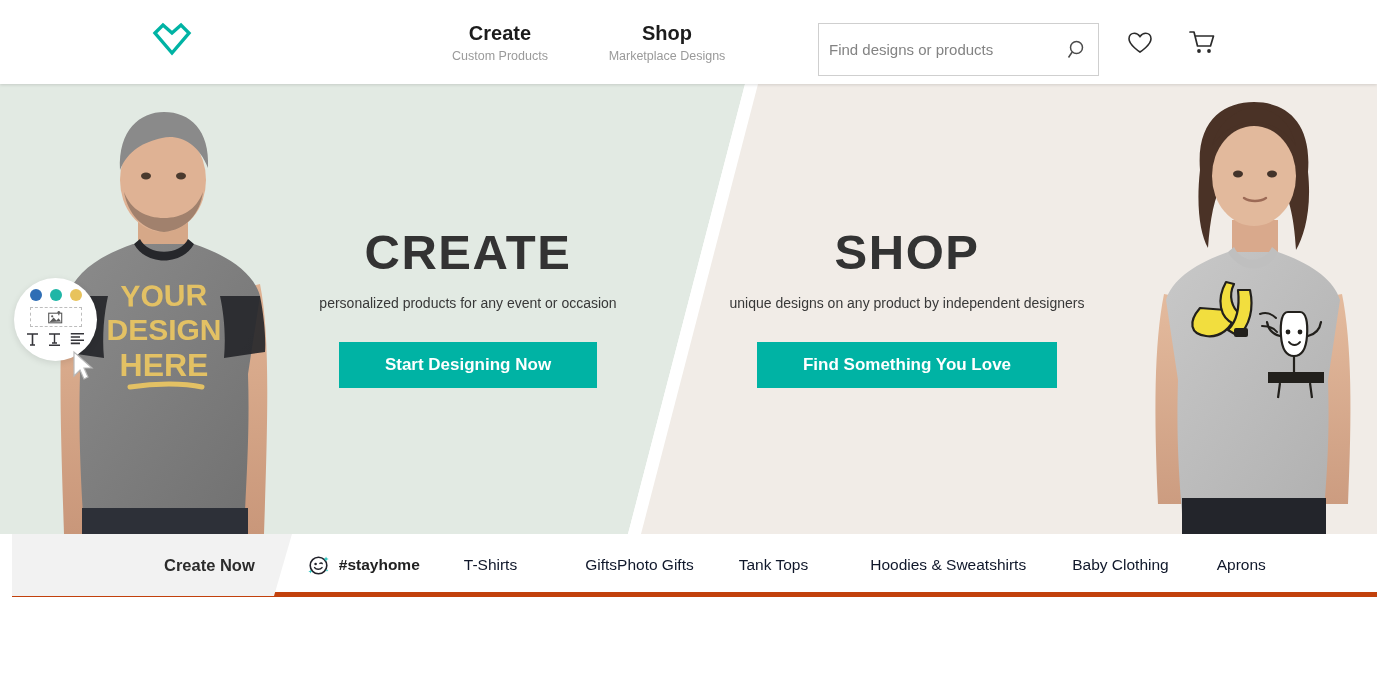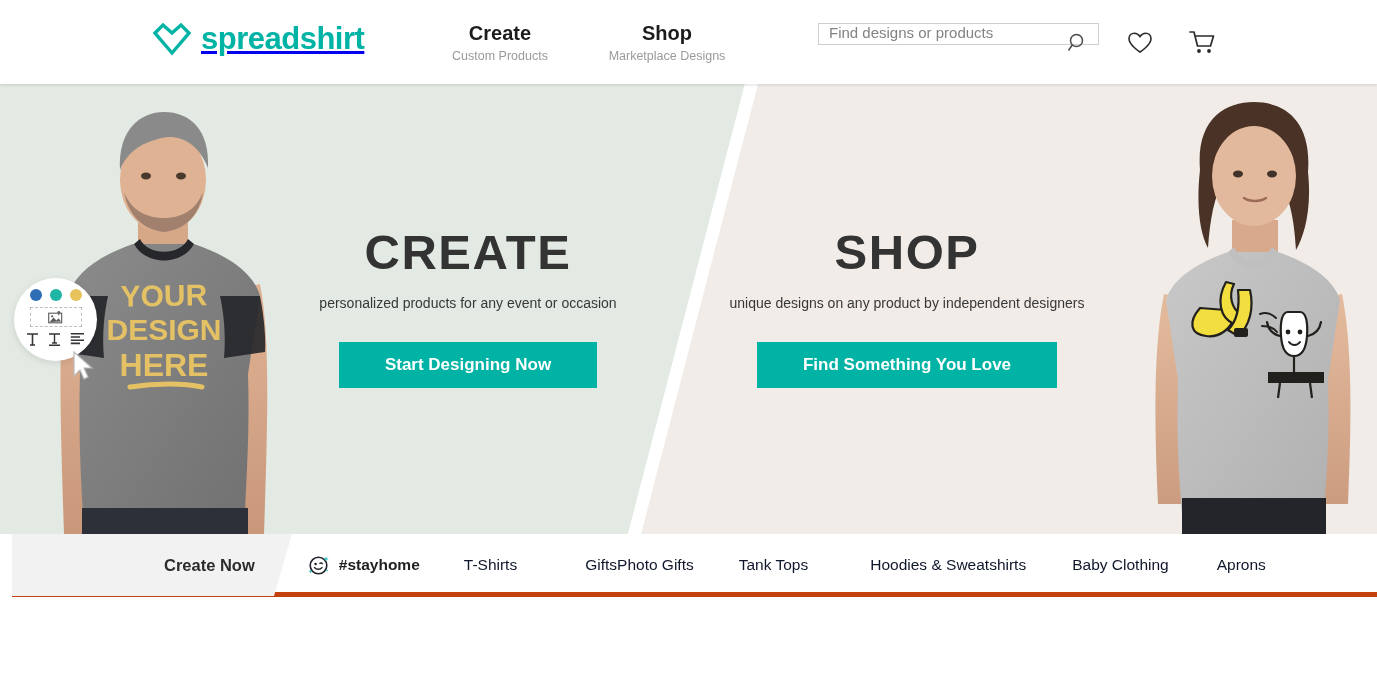--- a/index.html
+++ b/index.html
@@ -29,23 +29,23 @@
     letter-spacing: -0.5px; line-height: 34px;
   }
   .nav-top { position: absolute; top: 20px; display: flex; flex-direction: column; align-items: center; }
   .nav-top.create { left: 424px; width: 152px; }
   .nav-top.shop { left: 592px; width: 150px; }
   .nav-top-title { font-size: 20px; font-weight: bold; color: #1c1c1c; line-height: 26px; }
   .nav-top-sub { font-size: 12.5px; color: #9a9a9a; line-height: 18px; margin-top: 1px; }
 
   .searchbox {
     position: absolute; left: 818px; top: 23px;
-    width: 281px; height: 22px;
+    width: 281px; height: 53px;
     border: 1px solid #cfcfcf; background: #fff;
-    display: flex; align-items: flex-start;
+    display: flex; align-items: center;
   }
   .search-input {
     flex: 1; border: none; outline: none; background: transparent;
     font-family: "Liberation Sans", sans-serif;
     font-size: 15px; color: #6b6b6b; padding-left: 10px;
   }
   .search-input::placeholder { color: #838383; }
   .search-btn {
     width: 40px; height: 37px; border: none; background: transparent;
     cursor: pointer; display: flex; align-items: center; justify-content: center;
@@ -167,21 +167,20 @@
 <body>
 
 <div class="page">
 
   <div class="header">
 
     <a class="logo" href="#">
       <svg class="logo-mark" viewBox="0 0 40 34">
         <path d="M3 11 L11 3 L20 11 L29 3 L37 11 L20 31 Z" fill="none" stroke="#00b3a4" stroke-width="3.4" stroke-linejoin="miter"></path>
       </svg>
-      <span class="logo-text">spreadshirt</span>
     </a>
 
     <div class="nav-top create">
       <span class="nav-top-title">Create</span>
       <span class="nav-top-sub">Custom Products</span>
     </div>
 
     <div class="nav-top shop">
       <span class="nav-top-title">Shop</span>
       <span class="nav-top-sub">Marketplace Designs</span>

